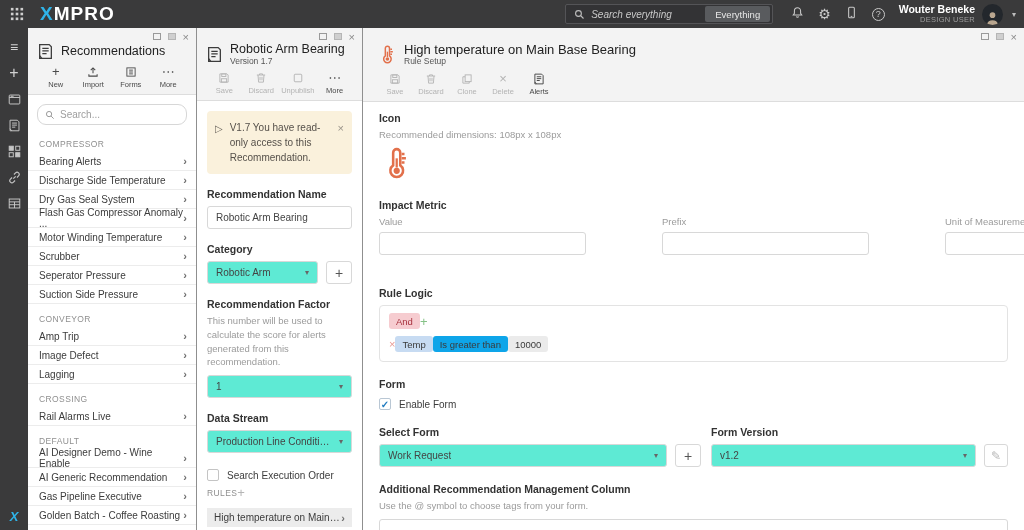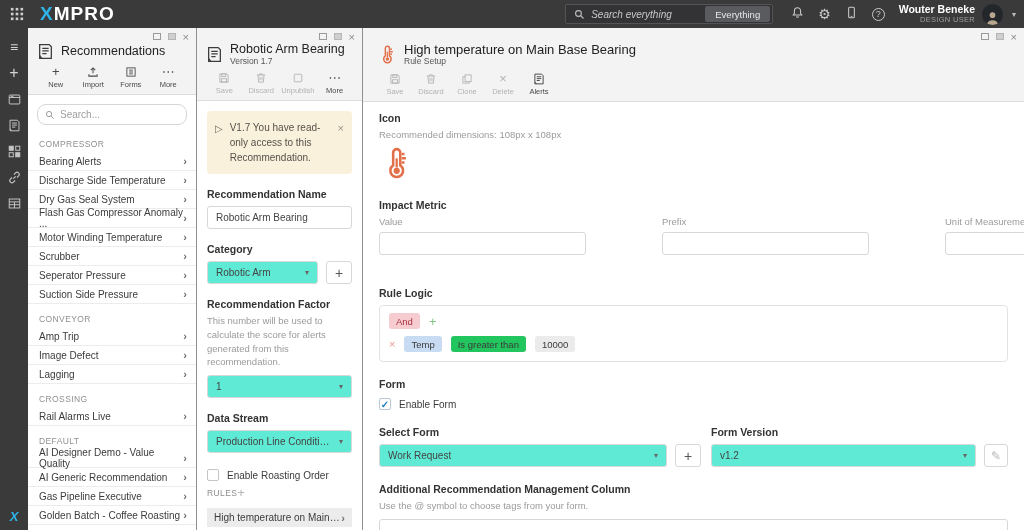--- a/index.html
+++ b/index.html
@@ -105,26 +105,26 @@
   .p3 .ptitle{font-size:13px}
   .p3 .pbody{padding:10px 16px 0;position:relative}
   .thermo-sm svg{width:20px;height:20px;display:block}
   .thermo-big svg{width:34px;height:34px;display:block}
   .p3 .flabel:first-child{margin-top:0}
   .impact-row{display:flex;margin-top:5px;width:849px}
   .impact-col{width:207px;margin-right:76px;flex:none}
   .impact-col .col-label{font-size:9.5px;color:#9b9b9b}
   .impact-col .tinput{margin-top:5px}
   .logic-box{margin-top:6px;border:1px solid #e3e3e3;border-radius:4px;padding:7px 9px 9px}
-  .logic-row{display:flex;align-items:center;gap:9px}
+  .logic-row{display:flex;align-items:center;}
   .logic-row+.logic-row{margin-top:7px}
   .chip{font-size:9.5px;padding:2.5px 7px;border-radius:3px;color:#3a3a3a}
   .chip-op{background:#f6ccd0;color:#a8323e}
   .chip-field{background:#c7dbf2}
-  .chip-cmp{background:#22c55e}
+  .chip-cmp{background:#0ea5e9}
   .chip-val{background:#ebebeb}
   .logic-plus{color:#85c287;font-size:13px;cursor:pointer}
   .logic-x{color:#e89a94;font-size:11px;cursor:pointer}
   .formver-row{display:flex;margin-top:16px}
   .fv-col1{width:322px;flex:none;margin-right:10px}
   .fv-col2{flex:1;min-width:0}
   .fv-label{font-size:10.5px;font-weight:bold;color:#333}
   .fv-controls{display:flex;gap:8px;margin-top:6px;align-items:center}
   .pencil-btn{width:24px;height:23px;border:1px solid #d8d8d8;border-radius:3px;background:#fff;color:#b5b5b5;font-size:12px;display:flex;align-items:center;justify-content:center;cursor:pointer;flex:none}
 </style>
@@ -328,21 +328,21 @@
               <span>Lagging</span>
               <span class="chev">›</span>
             </div>
             <div class="group-label">CROSSING</div>
             <div class="list-item">
               <span>Rail Alarms Live</span>
               <span class="chev">›</span>
             </div>
             <div class="group-label">DEFAULT</div>
             <div class="list-item">
-              <span>AI Designer Demo - Value Quality</span>
+              <span>AI Designer Demo - Wine Enable</span>
               <span class="chev">›</span>
             </div>
             <div class="list-item">
               <span>AI Generic Recommendation</span>
               <span class="chev">›</span>
             </div>
             <div class="list-item">
               <span>Gas Pipeline Executive</span>
               <span class="chev">›</span>
             </div>
@@ -437,21 +437,21 @@
         <div class="flabel">Data Stream</div>
         <div class="selrow">
           <div class="select">
               <span class="val">Production Line Condition Monit...</span>
               <span class="caret">▾</span>
             </div>
         </div>
 
         <div class="chk-row">
           <span class="chk"></span>
-          <span>Enable Roasting Order</span>
+          <span>Search Execution Order</span>
         </div>
 
         <div class="sec-head">
           <span>RULES</span>
           <span class="sec-plus">+</span>
         </div>
         <div id="rules-list">
             <div class="rule-item selected">
               <span class="txt">High temperature on Main Base ...</span>
               <span class="chev">›</span>

